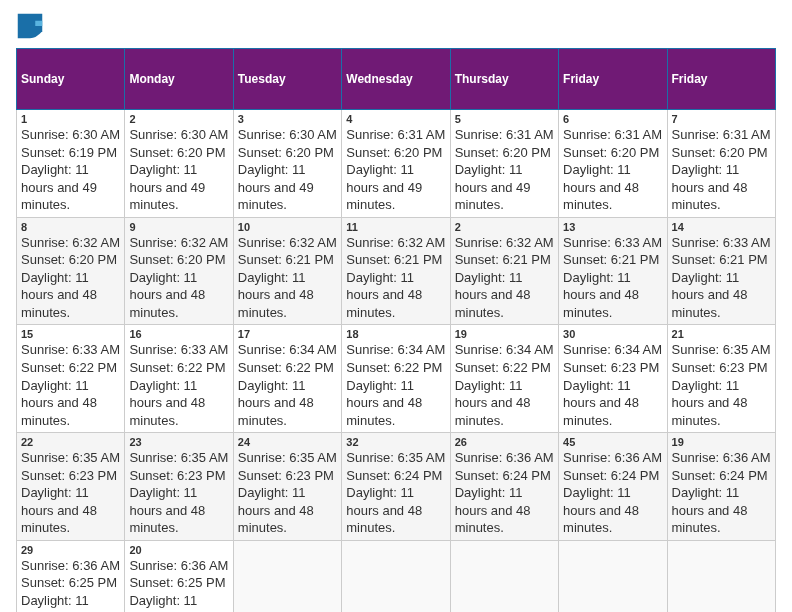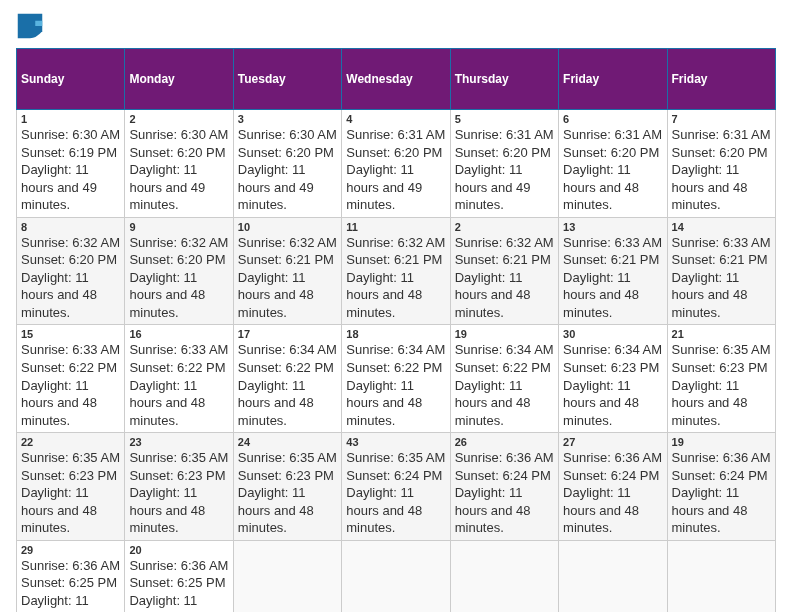--- a/index.html
+++ b/index.html
@@ -238,29 +238,29 @@
           </td>
           <td>
             <span class="day-num">23</span>
             <div class="day-info">Sunrise: 6:35 AM<br>Sunset: 6:23 PM<br>Daylight: 11 hours and 48 minutes.</div>
           </td>
           <td>
             <span class="day-num">24</span>
             <div class="day-info">Sunrise: 6:35 AM<br>Sunset: 6:23 PM<br>Daylight: 11 hours and 48 minutes.</div>
           </td>
           <td>
-            <span class="day-num">43</span>
+            <span class="day-num">32</span>
             <div class="day-info">Sunrise: 6:35 AM<br>Sunset: 6:24 PM<br>Daylight: 11 hours and 48 minutes.</div>
           </td>
           <td>
             <span class="day-num">26</span>
             <div class="day-info">Sunrise: 6:36 AM<br>Sunset: 6:24 PM<br>Daylight: 11 hours and 48 minutes.</div>
           </td>
           <td>
-            <span class="day-num">27</span>
+            <span class="day-num">45</span>
             <div class="day-info">Sunrise: 6:36 AM<br>Sunset: 6:24 PM<br>Daylight: 11 hours and 48 minutes.</div>
           </td>
           <td>
             <span class="day-num">19</span>
             <div class="day-info">Sunrise: 6:36 AM<br>Sunset: 6:24 PM<br>Daylight: 11 hours and 48 minutes.</div>
           </td>
         </tr>
         <tr class="last-row">
           <td>
             <span class="day-num">29</span>

